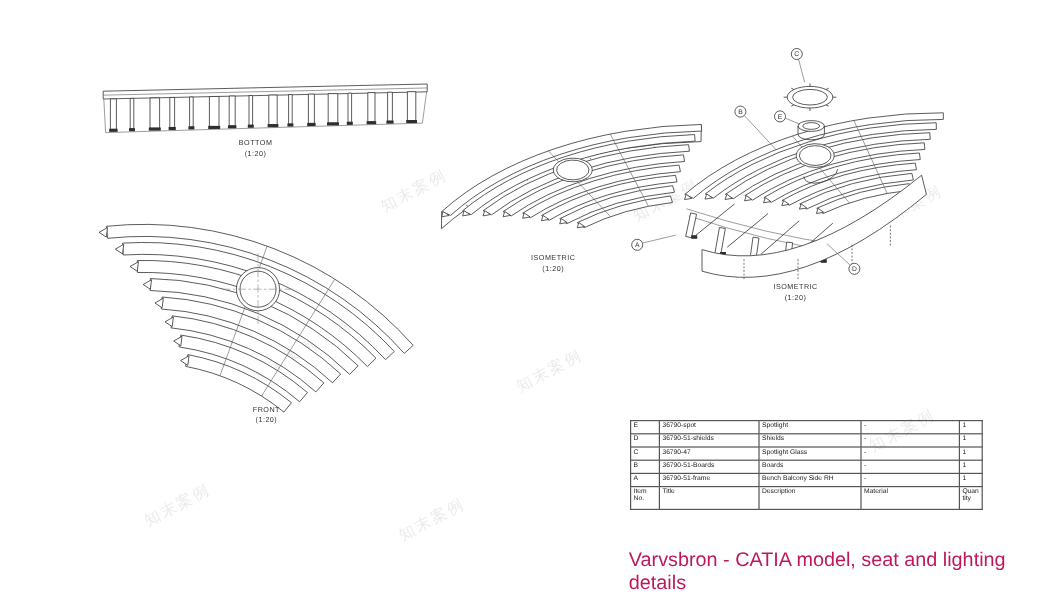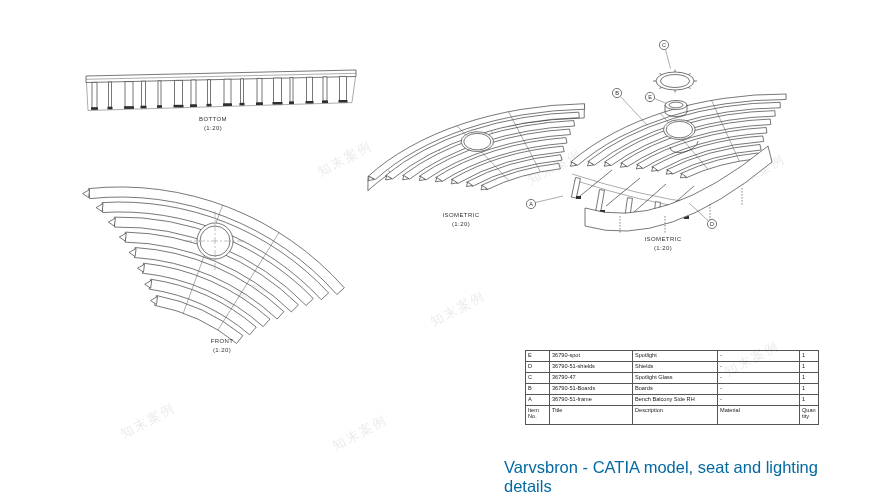--- a/index.html
+++ b/index.html
@@ -20,21 +20,21 @@
   .wm{position:absolute;transform:rotate(-28deg);color:rgba(125,125,125,.16);
       font-size:13px;letter-spacing:2px;white-space:nowrap;pointer-events:none;}
   
   table.parts{position:absolute;left:525px;top:350px;border-collapse:collapse;table-layout:fixed;
       font-size:5.6px;line-height:1.25;color:#222;}
   table.parts td{border:0.8px solid #555;padding:0.5px 1px 0 2px;height:9.5px;vertical-align:top;overflow:hidden;}
   table.parts tr.hdr td{height:17px;white-space:normal;}
   td.c-item{width:20px;}td.c-title{width:79px;}td.c-desc{width:81px;}td.c-mat{width:78px;}
   td.c-qty{width:15px;word-break:break-all;}
   
-  .caption{position:absolute;left:504px;top:458px;width:350px;font-size:16.5px;color:#0369a1;}
+  .caption{position:absolute;left:524px;top:458px;width:350px;font-size:16.5px;color:#be185d;}
 </style>
 </head>
 <body>
 
 <div class="page">
 
   <span class="wm" style="left:315px;top:150px;">知末案例</span>
   <span class="wm" style="left:525px;top:158px;">知末案例</span>
   <span class="wm" style="left:728px;top:163px;">知末案例</span>
   <span class="wm" style="left:208px;top:290px;">知末案例</span>

